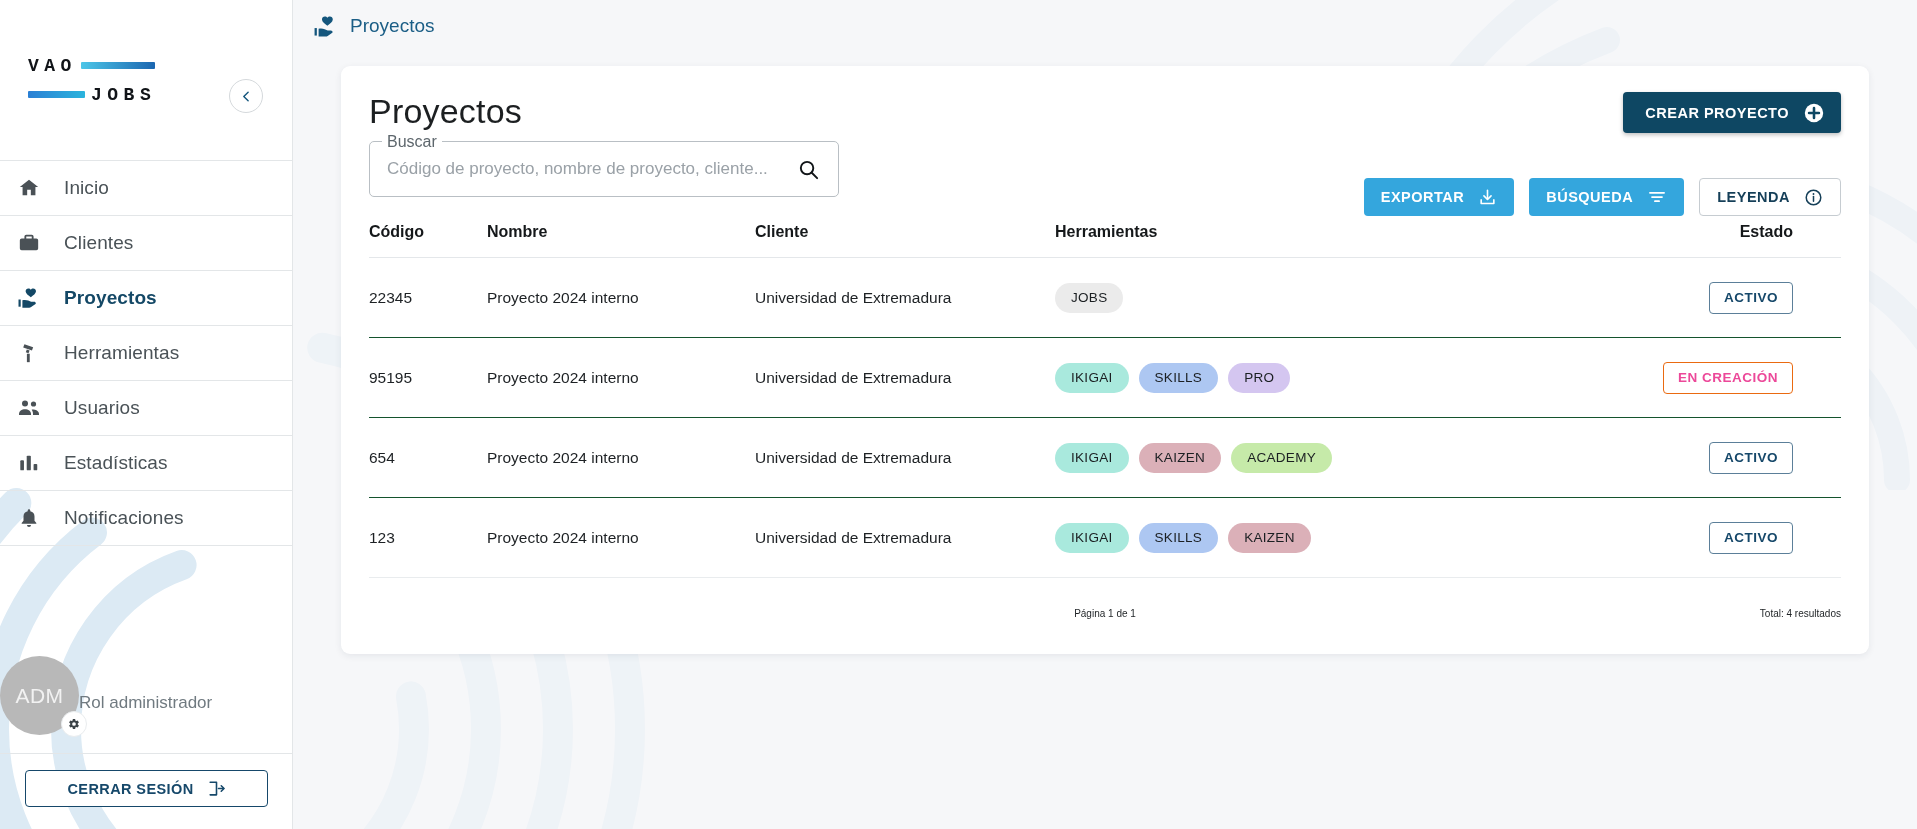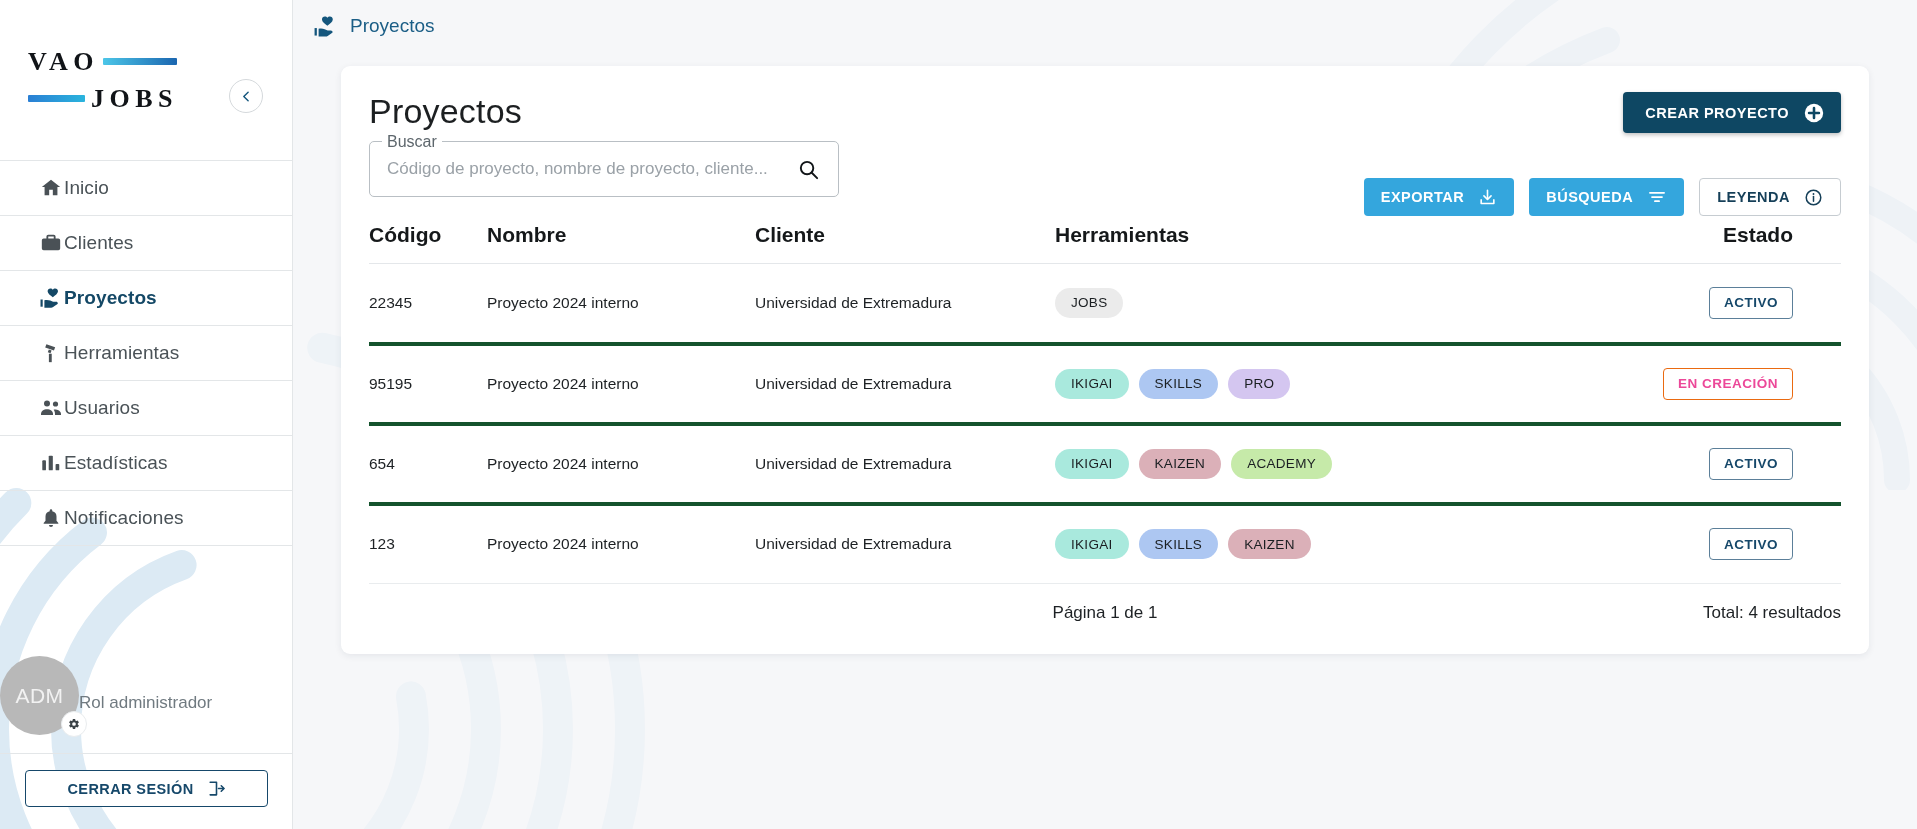--- a/index.html
+++ b/index.html
@@ -27,41 +27,41 @@
     flex: 0 0 293px;
   }
   .sidebar-logo-area {
     height: 160px; position: relative;
     display: flex; align-items: center;
     padding-left: 28px;
   }
   .logo { width: 155px; }
   .logo-row { display: flex; align-items: center; }
   .logo-word {
-    font-family: Liberation Serif, serif;
-    font-weight: 700; font-size: 26px; letter-spacing: 5.5px;
+    font-family: Liberation Mono, monospace;
+    font-weight: 700; font-size: 18px; letter-spacing: 5.5px;
     color: #111418; line-height: 1;
   }
   .logo-bar { height: 7px; border-radius: 1px; }
   .logo-bar-top { width: 74px; margin-left: 4px;
     background: linear-gradient(90deg,#4cc6e8 0%, #1b66b0 100%); }
   .logo-bar-bot { width: 57px; margin-right: 6px;
     background: linear-gradient(90deg,#2a7fd4 0%, #2ab4dd 100%); }
   .logo-row2 { display:flex; align-items:center; margin-top: 11px; }
   .collapse-btn {
     position: absolute; right: 29px; top: 79px;
     width: 34px; height: 34px; border-radius: 50%;
     border: 1px solid #d5d9dc; background: #fff;
     display: flex; align-items: center; justify-content: center;
     cursor: pointer;
   }
   .nav { border-top: 1px solid #e3e6e8; }
   .nav-item {
     height: 55px; display: flex; align-items: center;
-    padding-left: 38px; 
+    padding-left: 16px; gap: 22px;
     border-bottom: 1px solid #e3e6e8;
     cursor: pointer; position: relative;
     background: transparent;
   }
   .nav-item .nav-ico { width: 26px; display:flex; align-items:center; justify-content:center; color:#4a5156; }
   .nav-label { font-size: 19px; color: #4a5257; letter-spacing: .1px; }
   .nav-item.active .nav-label { color: #144866; font-weight: 700; }
   .nav-item.active .nav-ico { color: #144866; }
 
   .sidebar-spacer { flex: 1 1 auto; }
@@ -167,31 +167,31 @@
   .btn-blue { background: #34a6dd; color: #fff; }
   .btn-outline {
     background: #fff; color: #153f58;
     border: 1px solid #c6ccd1;
   }
 
   
   .table-wrap { padding: 18px 28px 0 28px; flex: 1 1 auto; }
   table { width: 100%; border-collapse: collapse; table-layout: fixed; }
   th {
-    text-align: left; font-size: 21px; font-weight: 700; color: #15181a;
+    text-align: left; font-size: 16px; font-weight: 700; color: #15181a;
     padding: 8px 0 16px 0; border-bottom: 1px solid #e4e7ea; margin-left: 19px;
   }
   th.col-codigo { width: 118px; }
   th.col-nombre { width: 268px; }
   th.col-cliente { width: 300px; }
   th.col-herr { width: auto; }
   th.col-estado { width: 230px; text-align: right; padding-right: 48px; }
   td {
     font-size: 15.5px; color: #1d2124; height: 80px;
-    border-bottom: 4px solid #14532d; vertical-align: middle;
+    border-bottom: 1px solid #14532d; vertical-align: middle;
   }
   tr:last-child td { border-bottom: 1px solid #e9ecee; }
   .chips { display: flex; gap: 10px; align-items: center; }
   .chip {
     height: 30px; padding: 0 16px; border-radius: 16px;
     font-size: 13.5px; color: #1b1f22; letter-spacing: .3px;
     display: flex; align-items: center; justify-content: center;
     white-space: nowrap;
   }
   td.estado-cell { text-align: right; padding-right: 48px; }
@@ -200,21 +200,21 @@
     height: 32px; min-width: 78px; padding: 0 14px;
     border-radius: 4px; background: #fff;
     font-size: 13.5px; font-weight: 700; letter-spacing: .5px;
   }
   .badge-activo { border: 1px solid #5b7f99; color: #16486a; }
   .badge-creacion { border: 1px solid #ea6a11; color: #ec4899; }
 
   .card-footer {
     display: flex; align-items: center;
     padding: 0 28px 22px 28px;
-    font-size: 17px; color: #1d2124;
+    font-size: 10px; color: #1d2124;
     position: relative; height: 60px;
   }
   .footer-page { position: absolute; left: 50%; transform: translateX(-50%); }
   .footer-total { margin-left: auto; }
 </style>
 </head>
 <body>
 
 <div class="app">
 

